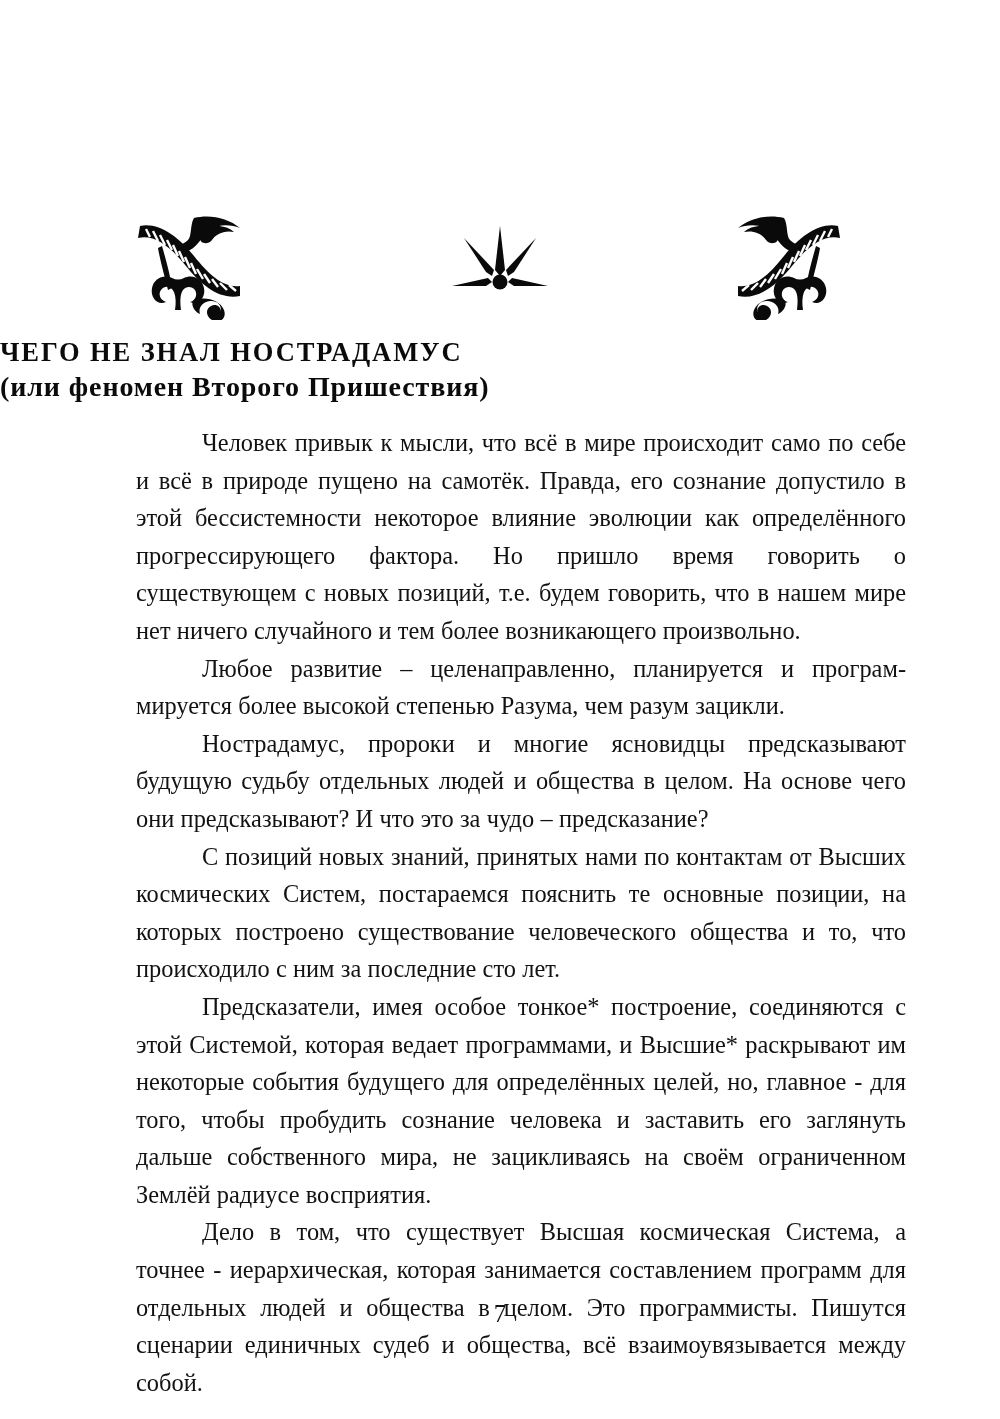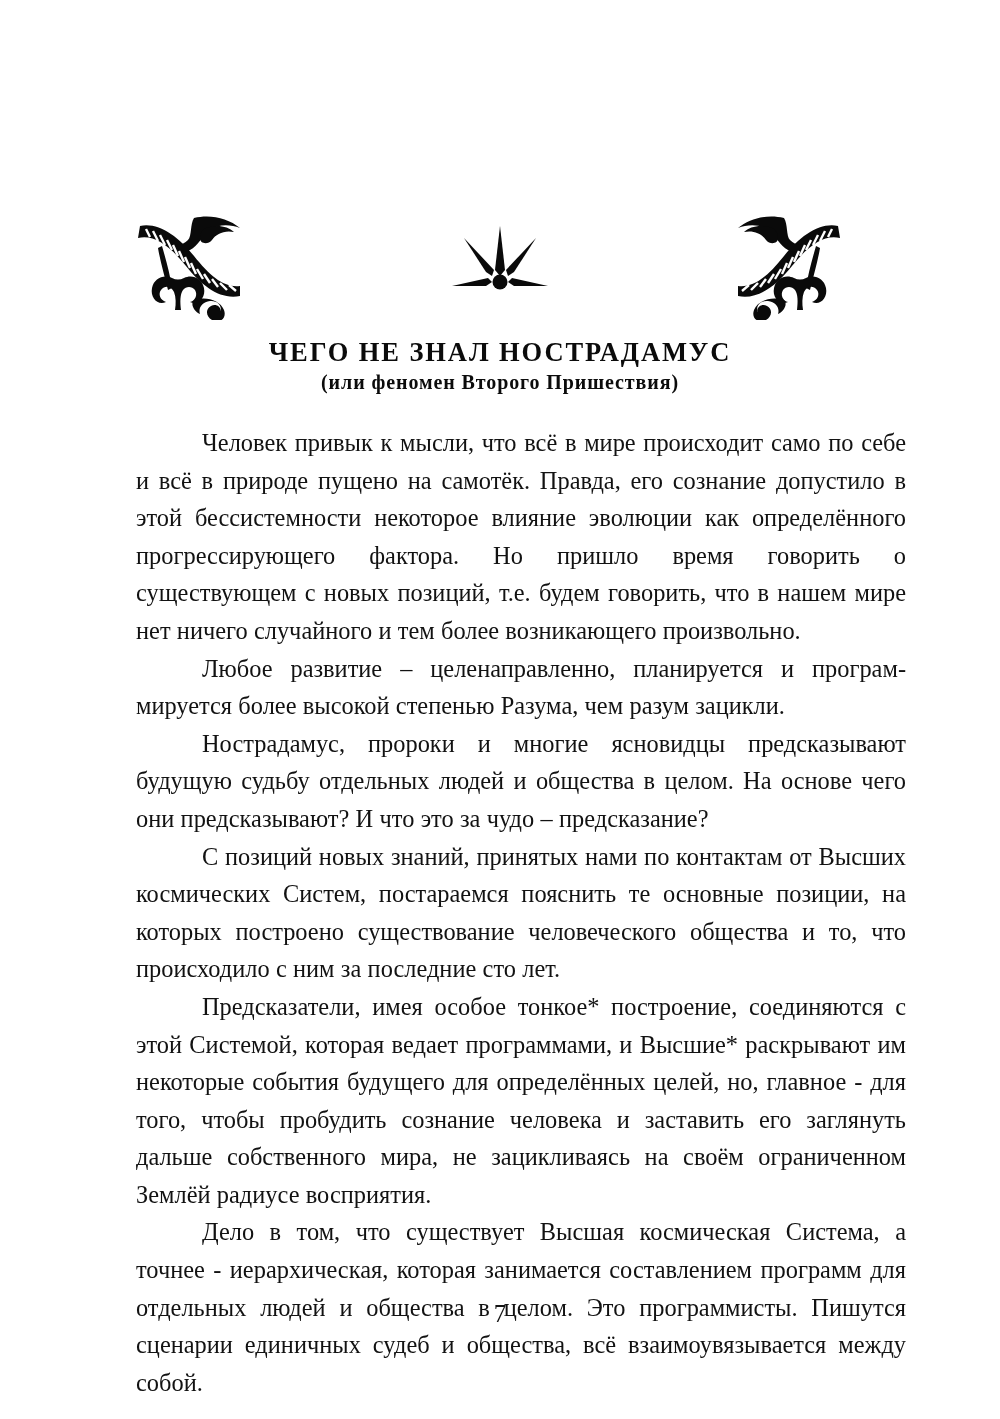--- a/index.html
+++ b/index.html
@@ -41,36 +41,35 @@
   .orn-star  { left: 452px; top: 14px; }
   .orn svg { display: block; }
   .orn-right svg { transform: scaleX(-1); }
 
   
   .title-block {
     position: absolute;
     left: 0;
     top: 336px;
     width: 1000px;
-    text-align: center;
   }
   .title-main,
   .title-sub {
     font-family: "Liberation Serif", "DejaVu Serif", serif;
     font-weight: bold;
     color: #0b0b0b;
     line-height: 1.22;
     margin: 0;
   }
   .title-main {
     font-size: 26.5px;
     letter-spacing: 1.9px;
   }
   .title-sub {
-    font-size: 20px;
+    font-size: 28px;
     letter-spacing: 0.9px;
     margin-top: 2px;
   }
 
   
   .body-text {
     position: absolute;
     left: 136px;
     top: 424px;
     width: 770px;

